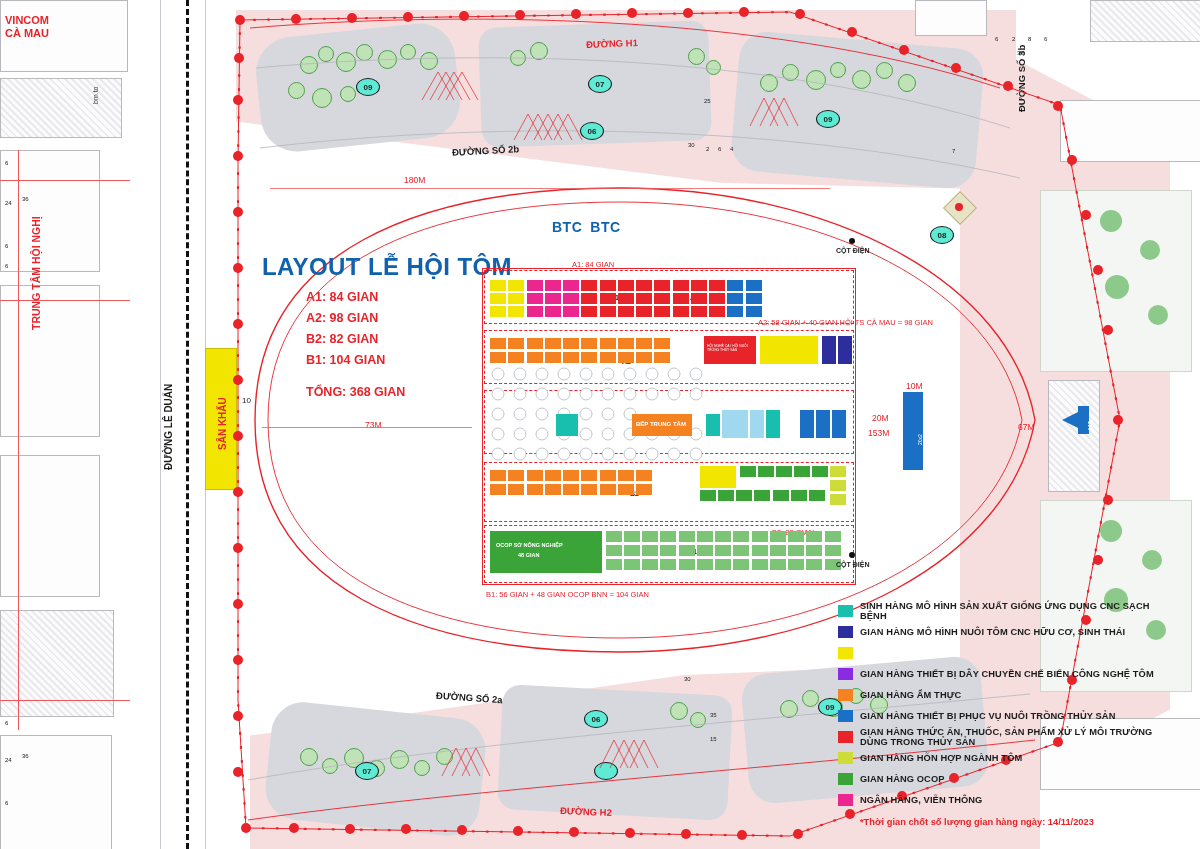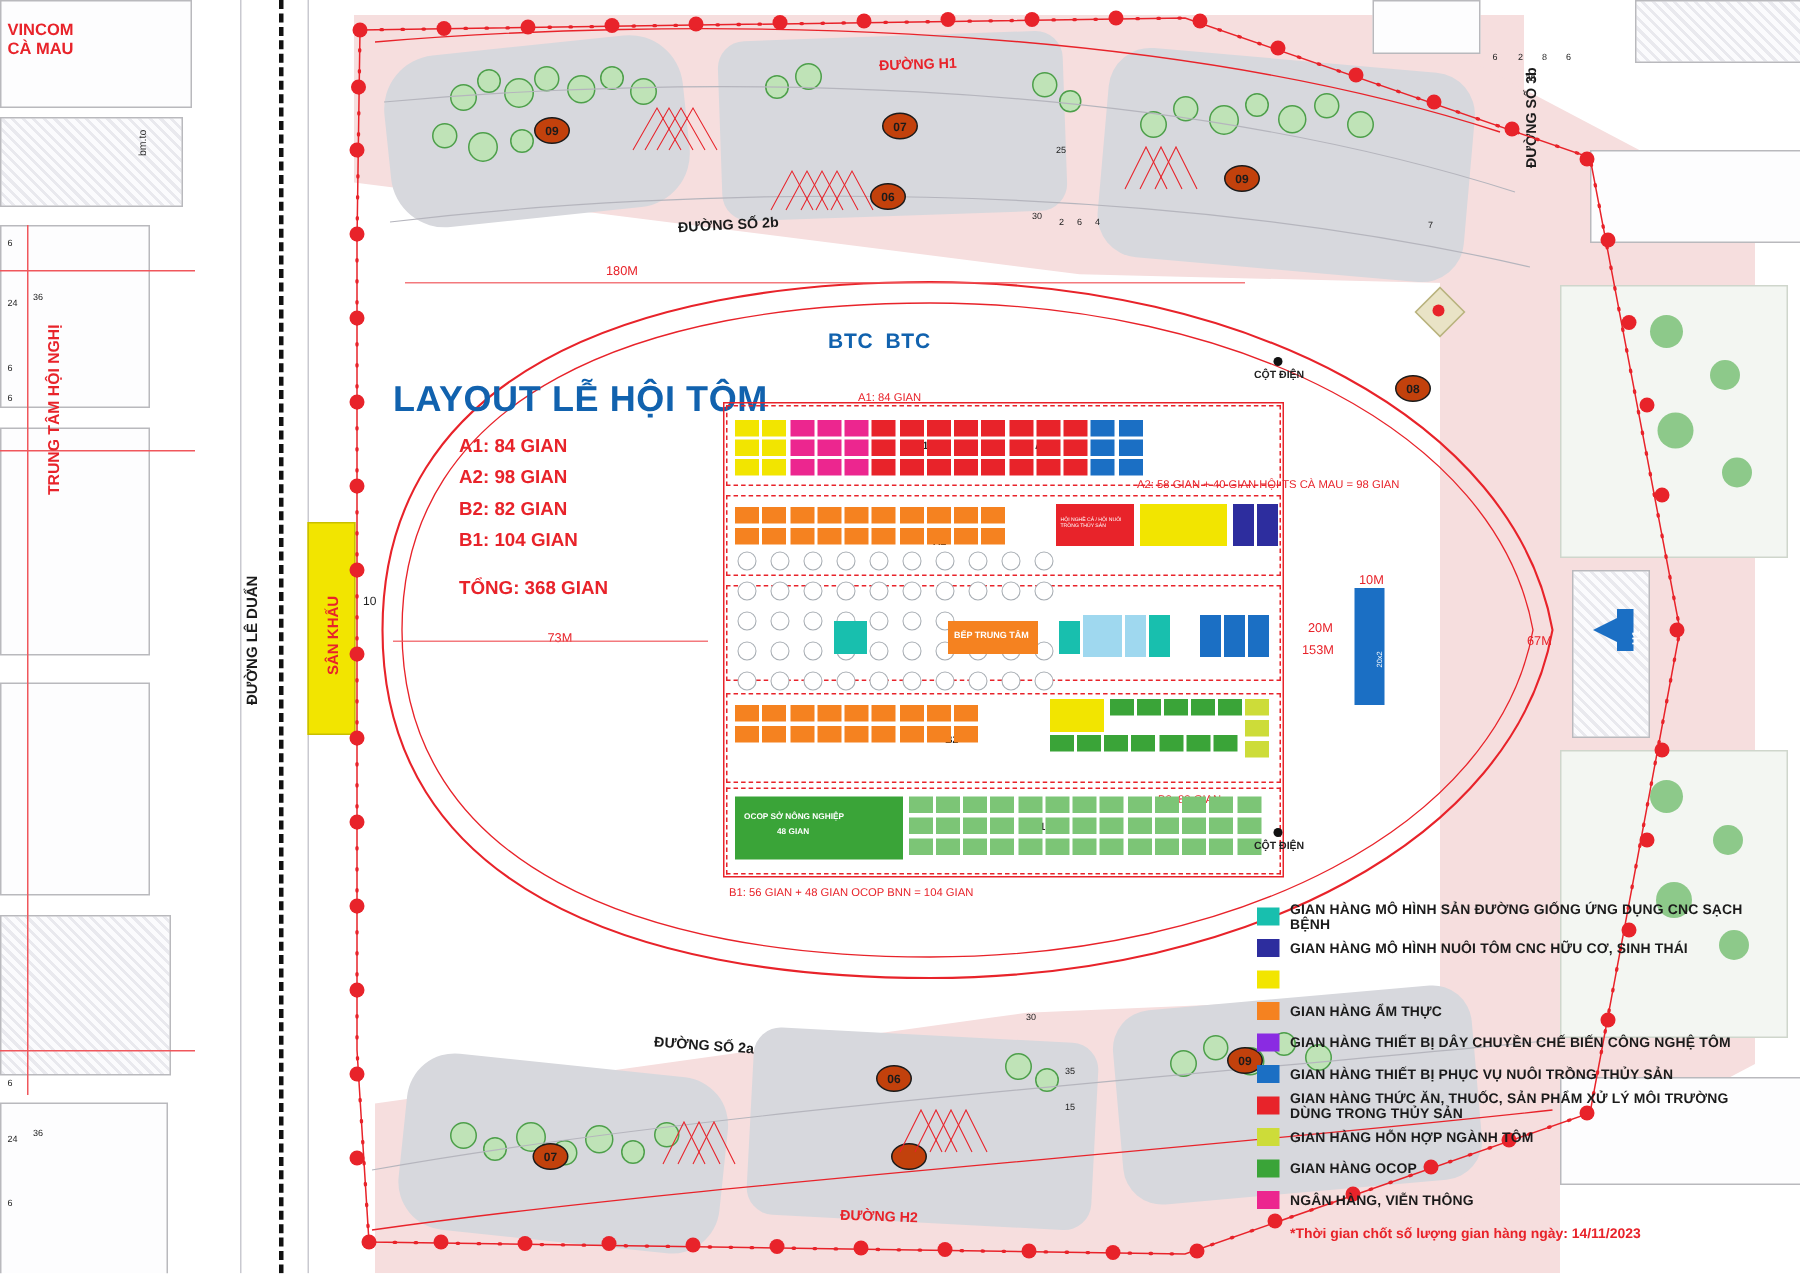--- a/index.html
+++ b/index.html
@@ -55,21 +55,21 @@
 
   
   .lbl-red{font-size:8.5px;font-weight:normal;color:#e8232a;}
   .lbl-blk{font-size:8.5px;font-weight:bold;color:#222;}
   .lbl-sm{font-size:6px;color:#222;}
   .road-lbl{font-size:9.5px;font-weight:bold;color:#e8232a;}
   .road-lbl-blk{font-size:9.5px;font-weight:bold;color:#1b1b1b;}
 
   .circle-num{
     position:absolute;width:22px;height:16px;border:1.2px solid #1b1b1b;border-radius:50%;
-    background:#c2410c;display:flex;align-items:center;justify-content:center;
+    background:#5eead4;display:flex;align-items:center;justify-content:center;
     font-size:8px;font-weight:bold;color:#1b1b1b;
   }
   .dot-blk{position:absolute;width:6px;height:6px;border-radius:50%;background:#111;}
 
   .green-blob{position:absolute;border-radius:50%;background:#7cc576;}
   .tree{position:absolute;border-radius:50%;border:1px solid #4d9f4a;background:#bfe3b7;}
 
   .stage-yellow{position:absolute;background:#f2e500;border:1px solid #c9bf00;}
 
   .sec-box{position:absolute;border:1px dashed #e8232a;}
@@ -569,21 +569,21 @@
   </svg>
   <svg class="abs" style="left:240px;top:660px;" width="800" height="190">
     <path d="M8,120 C220,82 520,60 790,34" fill="none" stroke="#b5b5bd" stroke-width="0.8"></path>
     <path d="M8,160 C220,130 520,110 795,80" fill="none" stroke="#e8232a" stroke-width="0.9"></path>
   </svg>
 
   <div class="circle-num" style="left:356px;top:78px;">09</div>
   <div class="circle-num" style="left:588px;top:75px;">07</div>
   <div class="circle-num" style="left:580px;top:122px;">06</div>
   <div class="circle-num" style="left:816px;top:110px;">09</div>
-  <div class="circle-num" style="left:930px;top:226px;margin-top:24px;">08</div>
+  <div class="circle-num" style="left:930px;top:226px;">08</div>
   <div class="circle-num" style="left:584px;top:710px;">06</div>
   <div class="circle-num" style="left:818px;top:698px;">09</div>
   <div class="circle-num" style="left:355px;top:762px;">07</div>
   <div class="circle-num" style="left:594px;top:762px;"></div>
 
   <div class="abs" style="left:948px;top:196px;width:22px;height:22px;background:#e9e3c6;border:1px solid #b9b37f;transform:rotate(45deg);"></div>
   <div class="abs" style="left:955px;top:203px;width:8px;height:8px;border-radius:50%;background:#e8232a;"></div>
 
   <svg class="abs" style="left:420px;top:50px;" width="70" height="70">
     <g stroke="#e8232a" stroke-width="0.7" fill="none">
@@ -631,38 +631,38 @@
   <div class="txt lbl-sm" style="left:718px;top:146px;">6</div>
   <div class="txt lbl-sm" style="left:730px;top:146px;">4</div>
   <div class="txt lbl-sm" style="left:952px;top:148px;">7</div>
   <div class="txt lbl-sm" style="left:684px;top:676px;">30</div>
   <div class="txt lbl-sm" style="left:710px;top:712px;">35</div>
   <div class="txt lbl-sm" style="left:710px;top:736px;">15</div>
 
   <div id="legend">
     <div class="leg-row">
       <span class="leg-sw" style="background:#18bfae"></span>
-      <span class="leg-lb">GIAN HÀNG MÔ HÌNH SẢN ĐƯỜNG GIỐNG ỨNG DỤNG CNC SẠCH BỆNH</span>
+      <span class="leg-lb">SINH HÀNG MÔ HÌNH SẢN XUẤT GIỐNG ỨNG DỤNG CNC SẠCH BỆNH</span>
     </div>
     <div class="leg-row">
       <span class="leg-sw" style="background:#2d2d9e"></span>
       <span class="leg-lb">GIAN HÀNG MÔ HÌNH NUÔI TÔM CNC HỮU CƠ, SINH THÁI</span>
     </div>
     <div class="leg-row">
       <span class="leg-sw" style="background:#f2e500"></span>
     </div>
     <div class="leg-row">
+      <span class="leg-sw" style="background:#8a2be2"></span>
+      <span class="leg-lb">GIAN HÀNG THIẾT BỊ DÂY CHUYỀN CHẾ BIẾN CÔNG NGHỆ TÔM</span>
+    </div>
+    <div class="leg-row">
       <span class="leg-sw" style="background:#f58220"></span>
       <span class="leg-lb">GIAN HÀNG ẨM THỰC</span>
     </div>
     <div class="leg-row">
-      <span class="leg-sw" style="background:#8a2be2"></span>
-      <span class="leg-lb">GIAN HÀNG THIẾT BỊ DÂY CHUYỀN CHẾ BIẾN CÔNG NGHỆ TÔM</span>
-    </div>
-    <div class="leg-row">
       <span class="leg-sw" style="background:#1b6fc4"></span>
       <span class="leg-lb">GIAN HÀNG  THIẾT BỊ PHỤC VỤ  NUÔI TRỒNG THỦY SẢN</span>
     </div>
     <div class="leg-row">
       <span class="leg-sw" style="background:#e8232a"></span>
       <span class="leg-lb">GIAN HÀNG THỨC ĂN, THUỐC, SẢN PHẨM XỬ LÝ MÔI TRƯỜNG DÙNG TRONG THỦY SẢN</span>
     </div>
     <div class="leg-row">
       <span class="leg-sw" style="background:#cddc39"></span>
       <span class="leg-lb">GIAN HÀNG HỖN HỢP NGÀNH TÔM</span>

